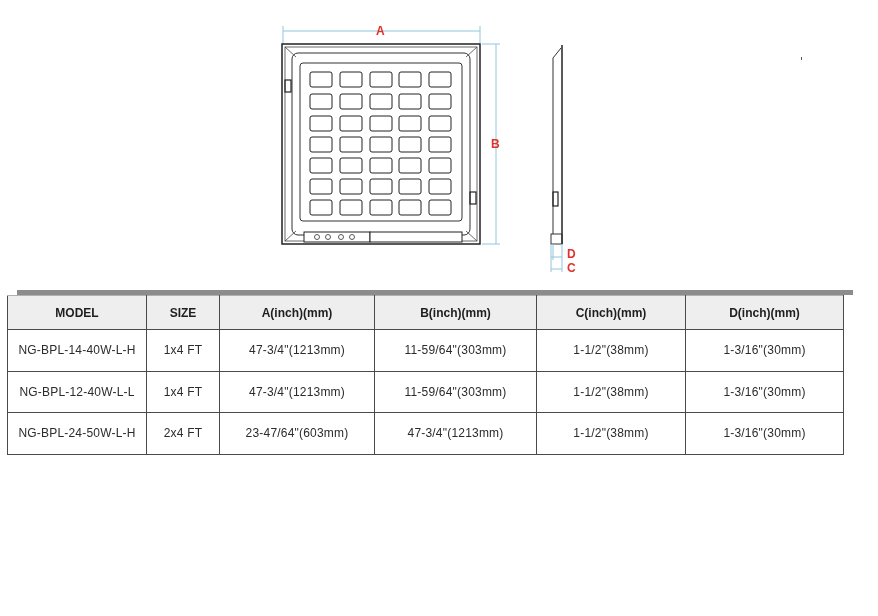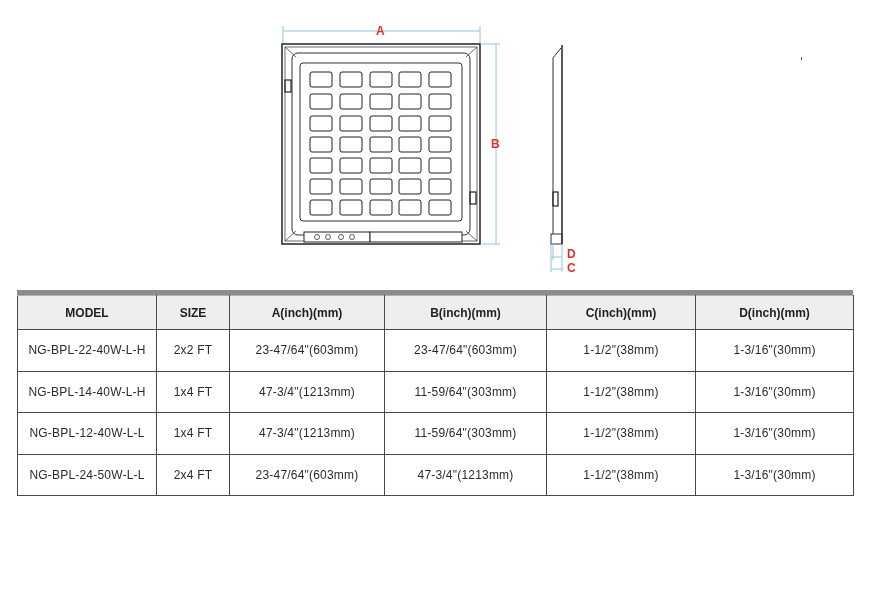--- a/index.html
+++ b/index.html
@@ -2,21 +2,21 @@
 <html><head>
   <meta charset="utf-8">
   <style>
     html, body { margin:0; padding:0; background:#ffffff; }
     body { width:878px; height:616px; position:relative; overflow:hidden;
            font-family:"Liberation Sans", sans-serif; }
     .drawing { position:absolute; left:0; top:0; width:878px; height:285px; }
     .label { position:absolute; color:#e0322a; font-weight:bold; font-size:12px;
              font-family:"Liberation Sans", sans-serif; }
     .topbar { position:absolute; left:17px; top:290px; width:836px; height:5px; background:#8c8c8c; }
-    table.spec { position:absolute; left:17px; top:295px; width:836px; border-collapse:collapse;
+    table.spec { position:absolute; left:7px; top:295px; width:836px; border-collapse:collapse;
                  table-layout:fixed;padding-left:22px; }
     table.spec th, table.spec td { border:1px solid #4a4a4a; text-align:center; color:#2b2b2b;
                  font-family:"Liberation Sans", sans-serif; font-size:12px; padding:0; }
     table.spec th { background:#eeeeee; height:33px; font-weight:bold; font-size:12px; color:#1e1e1e; }
     table.spec td { height:40.5px; letter-spacing:0.2px; }
     table.spec tr:first-child th { border-top:1px solid #b0b0b0; }
     .stray { position:absolute; left:801px; top:57px; width:1px; height:3px; background:#555; }
   </style>
 </head>
 <body>
@@ -129,45 +129,37 @@
       <th>MODEL</th>
       <th>SIZE</th>
       <th>A(inch)(mm)</th>
       <th>B(inch)(mm)</th>
       <th>C(inch)(mm)</th>
       <th>D(inch)(mm)</th>
     </tr>
   </thead>
   <tbody>
     <tr>
-      <td>NG-BPL-22-40W-L-H</td>
-      <td>2x2 FT</td>
-      <td>23-47/64"(603mm)</td>
-      <td>23-47/64"(603mm)</td>
-      <td>1-1/2"(38mm)</td>
-      <td>1-3/16"(30mm)</td>
-    </tr>
-    <tr>
       <td>NG-BPL-14-40W-L-H</td>
       <td>1x4 FT</td>
       <td>47-3/4"(1213mm)</td>
       <td>11-59/64"(303mm)</td>
       <td>1-1/2"(38mm)</td>
       <td>1-3/16"(30mm)</td>
     </tr>
     <tr>
       <td>NG-BPL-12-40W-L-L</td>
       <td>1x4 FT</td>
       <td>47-3/4"(1213mm)</td>
       <td>11-59/64"(303mm)</td>
       <td>1-1/2"(38mm)</td>
       <td>1-3/16"(30mm)</td>
     </tr>
     <tr>
-      <td>NG-BPL-24-50W-L-L</td>
+      <td>NG-BPL-24-50W-L-H</td>
       <td>2x4 FT</td>
       <td>23-47/64"(603mm)</td>
       <td>47-3/4"(1213mm)</td>
       <td>1-1/2"(38mm)</td>
       <td>1-3/16"(30mm)</td>
     </tr>
   </tbody>
 </table>
 
 </body></html>

